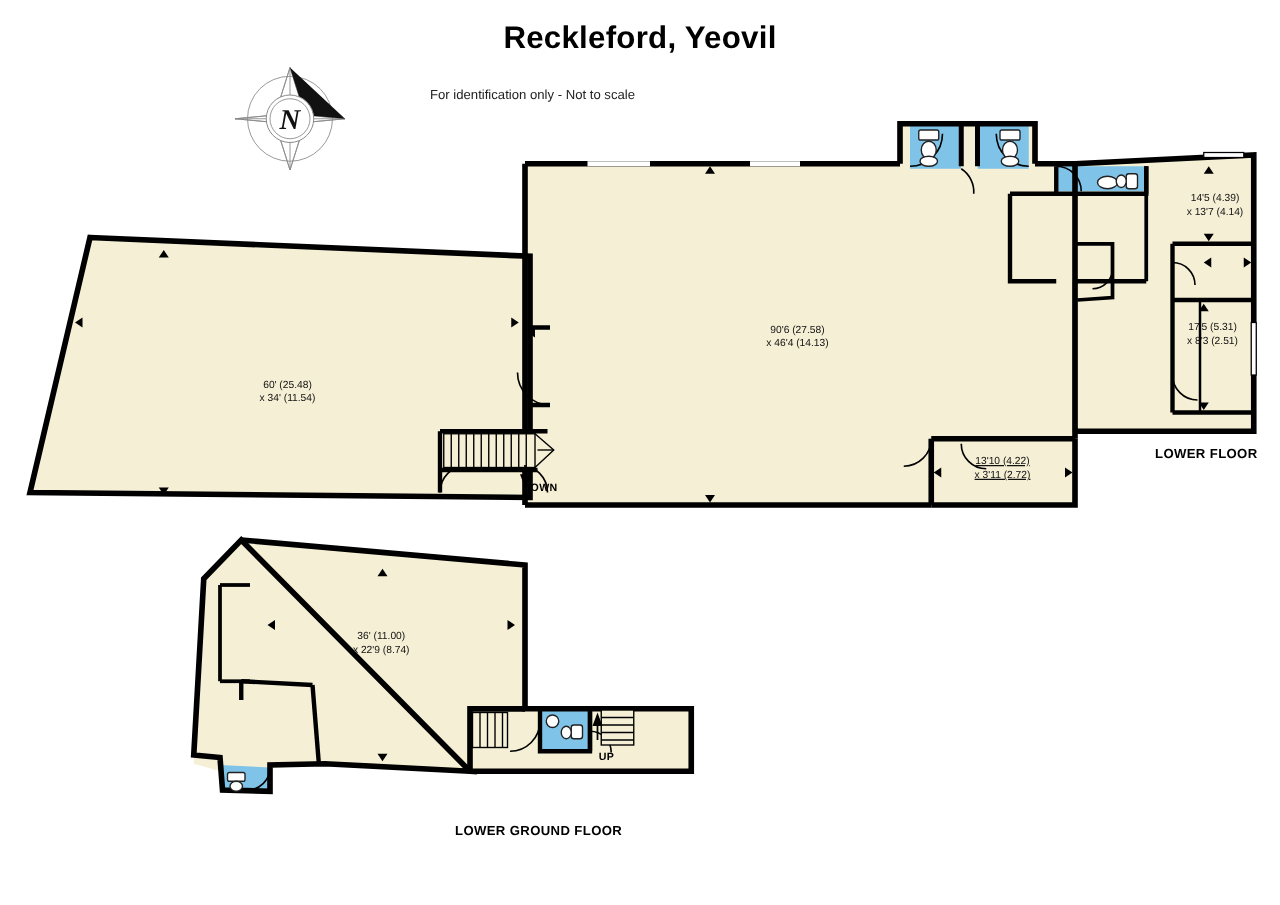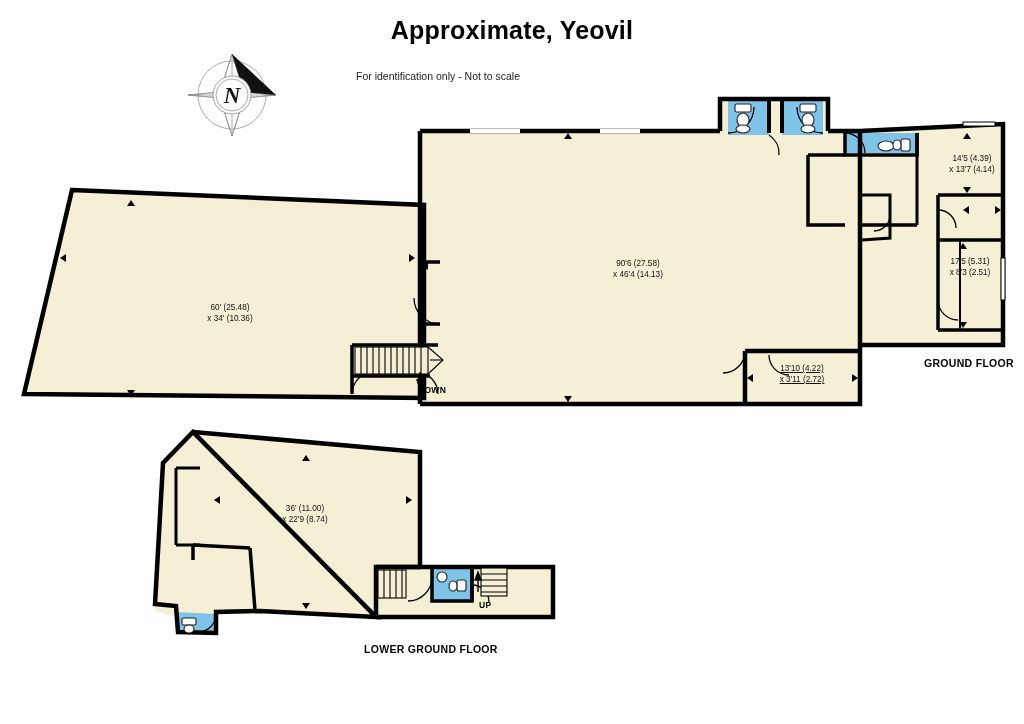--- a/index.html
+++ b/index.html
@@ -16,36 +16,36 @@
   
   .title{
     position:absolute;left:0;top:16px;width:1024px;
     text-align:center;font-size:25px;font-weight:bold;letter-spacing:0.2px;
   }
   .subtitle{
     position:absolute;left:0;top:48px;width:1024px;
     text-align:center;font-size:16px;font-weight:normal;
   }
   .note{
-    position:absolute;left:12px;top:70px;width:852px;
+    position:absolute;left:0;top:70px;width:852px;
     text-align:center;font-size:10.5px;color:#222;
   }
 
   
   .compass{position:absolute;left:186px;top:48px;width:92px;height:94px;}
 
   
   .plan{position:absolute;left:0;top:0;width:1024px;height:724px;}
 
   
   .floor-label{
     position:absolute;font-size:10.5px;font-weight:bold;letter-spacing:0.3px;
   }
   #gf-label{left:924px;top:357px;}
-  #lgf-label{left:364px;top:643px;text-align:right;}
+  #lgf-label{left:364px;top:659px;text-align:right;}
 
   
   .dim{
     position:absolute;text-align:center;font-size:8.2px;line-height:1.35;
     color:#111;white-space:nowrap;
   }
 
   .stair-word{
     position:absolute;font-size:8.5px;font-weight:bold;letter-spacing:0.3px;
   }
@@ -53,21 +53,21 @@
   #up-word{left:479px;top:600px;}
 
   
   .footer{position:absolute;left:0;top:660px;width:1024px;height:64px;}
 </style>
 </head>
 <body>
 
 <div class="page">
 
-  <div class="title">Approximate, Yeovil</div>
+  <div class="title">Reckleford, Yeovil</div>
   <div class="note">For identification only - Not to scale</div>
 
   <svg class="compass" viewBox="0 0 92 94">
     <g stroke="#8a8a8a" stroke-width="0.7" fill="none">
       <circle cx="46" cy="47" r="34"></circle>
       <path d="M46 6 L58 44 L90 47 L58 50 L46 88 L34 50 L2 47 L34 44 Z"></path>
       <path d="M46 6 L34 44 L2 47 M46 6 L58 44 L90 47 M46 88 L34 50 L2 47 M46 88 L58 50 L90 47"></path>
       <path d="M46 6 L46 88 M2 47 L90 47"></path>
     </g>
     <path d="M46 6 L58 44 L90 47 Z" fill="#111111"></path>
@@ -279,21 +279,21 @@
     </g>
   </svg>
 
   <div class="dim" style="left:578px;top:258px;width:120px;">
     <div>90'6 (27.58)</div>
     <div>x 46'4 (14.13)</div>
   </div>
 
   <div class="dim" style="left:170px;top:302px;width:120px;">
     <div>60' (25.48)</div>
-    <div>x 34' (10.36)</div>
+    <div>x 34' (11.54)</div>
   </div>
 
   <div class="dim" style="left:912px;top:153px;width:120px;">
     <div>14'5 (4.39)</div>
     <div>x 13'7 (4.14)</div>
   </div>
 
   <div class="dim" style="left:910px;top:256px;width:120px;">
     <div>17'5 (5.31)</div>
     <div>x 8'3 (2.51)</div>
@@ -305,21 +305,21 @@
   </div>
 
   <div class="dim" style="left:245px;top:503px;width:120px;">
     <div>36' (11.00)</div>
     <div>x 22'9 (8.74)</div>
   </div>
 
   <div class="stair-word" id="down-word">DOWN</div>
   <div class="stair-word" id="up-word">UP</div>
 
-  <div class="floor-label" id="gf-label">GROUND FLOOR</div>
+  <div class="floor-label" id="gf-label">LOWER FLOOR</div>
   <div class="floor-label" id="lgf-label">LOWER GROUND FLOOR</div>
 
   <div class="footer">
 
     
 
     
 
     
   </div>

